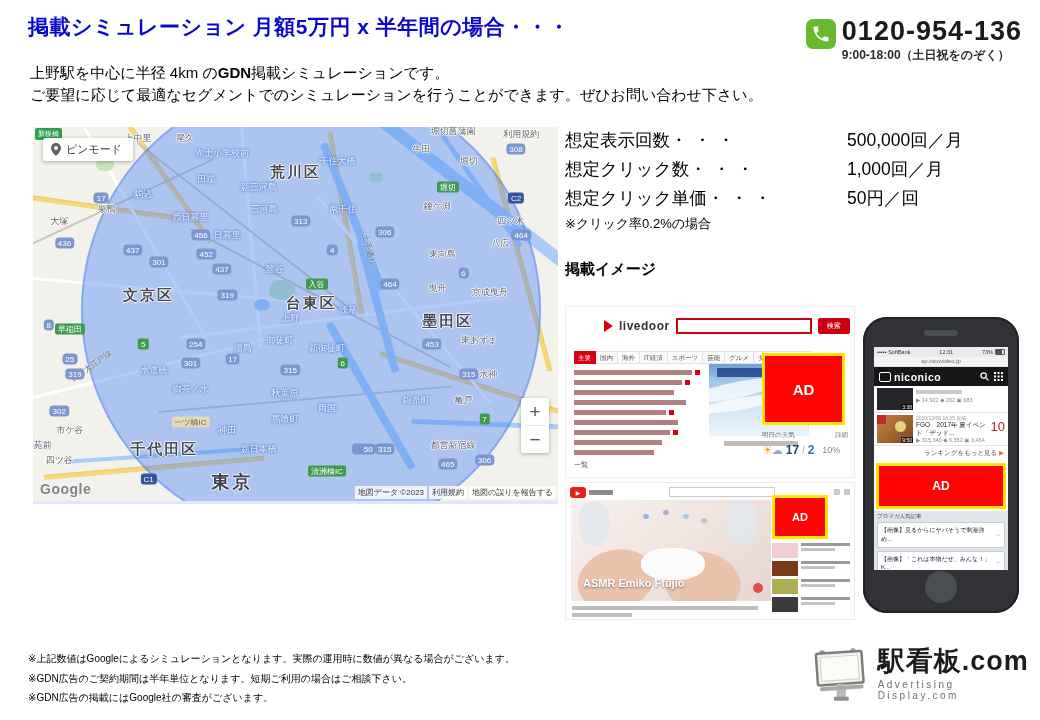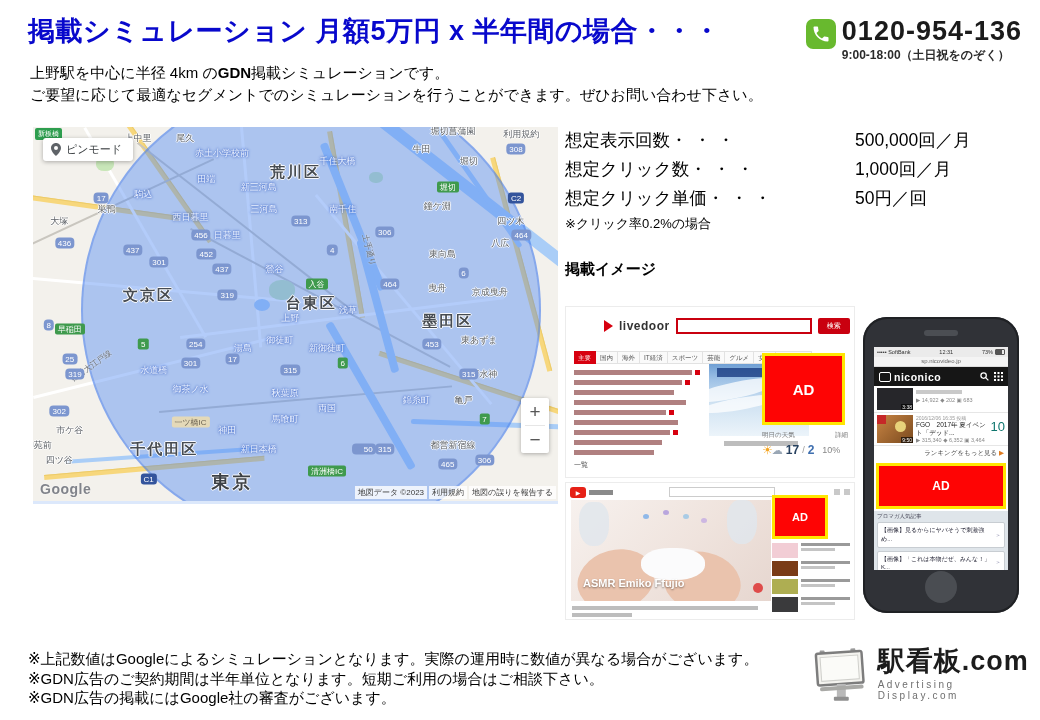--- a/index.html
+++ b/index.html
@@ -1,20 +1,20 @@
 <!DOCTYPE html>
 <html><head>
 <meta charset="utf-8">
 <style>
   html,body{margin:0;padding:0;background:#fff;}
   body{width:1040px;height:720px;position:relative;font-family:"Liberation Sans","DejaVu Sans",sans-serif;overflow:hidden;}
   .abs{position:absolute;}
 
   
-  #page-title{left:28px;top:13px;font-size:27px;font-weight:bold;color:#0808cc;letter-spacing:.5px;}
+  #page-title{left:28px;top:13px;font-size:21px;font-weight:bold;color:#0808cc;letter-spacing:.5px;}
   #phone-block{right:18px;top:16px;display:flex;align-items:flex-start;}
   #phone-icon{width:30px;height:30px;border-radius:7px;background:#68b92e;display:flex;align-items:center;justify-content:center;margin-right:6px;margin-top:3px;}
   #phone-icon svg{width:20px;height:20px;}
   #phone-texts{display:flex;flex-direction:column;}
   #phone-number{font-size:27px;font-weight:bold;color:#1b1b1b;letter-spacing:1px;line-height:30px;}
   #phone-hours{font-size:12px;font-weight:bold;color:#2b2b2b;margin-top:1px;}
 
   #intro{left:30px;top:62px;font-size:15px;color:#000;line-height:22px;}
   #intro b{font-weight:bold;}
 
@@ -44,21 +44,21 @@
   #corner-badge{position:absolute;left:2px;top:1px;background:#2e9e4f;color:#fff;font-size:7px;padding:1px 3px;border-radius:2px;z-index:5;}
   #map-zoom{position:absolute;right:9px;bottom:48px;width:28px;background:#fff;box-shadow:0 1px 4px rgba(0,0,0,.3);border-radius:2px;z-index:5;}
   .zbtn{width:28px;height:27px;font-size:19px;color:#575757;display:flex;align-items:center;justify-content:center;cursor:pointer;}
   #zoom-divider{height:1px;background:#e6e6e6;margin:0 4px;}
   #google-logo{position:absolute;left:7px;bottom:4px;font-size:14px;font-weight:bold;color:#80838a;letter-spacing:.5px;text-shadow:0 0 2px #fff;z-index:5;}
   #map-attrib{position:absolute;right:2px;bottom:2px;z-index:5;display:flex;gap:2px;}
   #map-attrib span{font-size:8px;color:#3a3a3a;background:rgba(255,255,255,.8);padding:1px 3px;}
 
   
   #stats{left:565px;top:128px;width:458px;}
-  .stat-row{display:grid;grid-template-columns:282px 1fr;align-items:baseline;margin-bottom:5px;gap:8px;}
+  .stat-row{display:grid;grid-template-columns:282px 1fr;align-items:baseline;margin-bottom:5px;}
   .stat-left{font-size:17.5px;color:#000;}
   .stat-dots{letter-spacing:6px;}
   .stat-value{font-size:17.5px;color:#000;}
   #stats-note{font-size:13px;color:#000;margin-top:3px;}
 
   #placement-heading{left:565px;top:260px;font-size:15px;font-weight:bold;color:#000;}
 
   
   #livedoor{left:565px;top:306px;width:290px;height:172px;background:#fff;border:1px solid #ececec;box-sizing:border-box;}
   #ld-header{position:absolute;left:38px;top:11px;display:flex;align-items:center;gap:6px;}
@@ -126,34 +126,34 @@
   #pm-tv{width:10px;height:8px;border:1.5px solid #fff;border-radius:2px;margin-right:3px;}
   #pm-brand{color:#fff;font-size:10.5px;font-weight:bold;letter-spacing:.5px;}
   #pm-nico-icons{margin-left:auto;display:flex;align-items:center;gap:5px;}
   .pm-list{background:#fff;}
   .pm-row{display:flex;padding:2px 3px;border-bottom:1px solid #e6e6e6;}
   .pm-thumb{width:36px;flex:none;position:relative;overflow:hidden;}
   .pm-dur{position:absolute;right:0;bottom:0;background:rgba(0,0,0,.65);color:#fff;font-size:5px;padding:0 1px;}
   .pm-info{margin-left:3px;flex:1;min-width:0;}
   .pm-date{font-size:5px;color:#999;}
   .pm-title{font-size:6.5px;color:#222;line-height:7.5px;}
-  .pm-rank{float:right;font-size:13px;color:#0f766e;line-height:12px;margin-left:2px;}
+  .pm-rank{float:right;font-size:13px;color:#b91c1c;line-height:12px;margin-left:2px;}
   .pm-stats{font-size:5.5px;color:#8a8a8a;margin-top:1px;white-space:nowrap;}
   #pm-ranklink{font-size:6.5px;color:#444;text-align:right;padding:3px 4px;background:#fff;}
   #pm-ranklink b{color:#e07b1f;}
   #pm-ad{margin:2px;height:46px;font-size:12px;}
   #pm-articles{background:#dfe5ea;padding:2px 3px 3px;}
   #pm-art-head{font-size:5.5px;color:#445;margin-bottom:2px;}
   .pm-art{background:#fff;border:1px solid #c8cdd2;border-radius:2px;font-size:6px;color:#223;
     display:flex;justify-content:space-between;align-items:center;padding:3px 3px;margin-bottom:3px;}
   .pm-art .arr{color:#88a;font-size:6px;}
   #pm-home{position:absolute;left:50%;bottom:10px;transform:translateX(-50%);width:32px;height:32px;border-radius:50%;background:#4a4d52;}
 
   
-  #footer-notes{left:28px;top:649px;font-size:15px;color:#000;line-height:19.5px;}
+  #footer-notes{left:28px;top:649px;font-size:10px;color:#000;line-height:19.5px;}
   #brand{left:814px;top:646px;display:flex;align-items:flex-start;}
   #brand-text{margin-left:8px;}
   #brand-title{font-size:27px;font-weight:bold;color:#1c1c1c;line-height:30px;letter-spacing:1px;}
   #brand-sub{font-size:10px;color:#6f6f6f;letter-spacing:2.5px;margin-top:3px;}
 </style>
 </head>
 <body>
 
 <div class="abs" id="page-title">掲載シミュレーション 月額5万円 x 半年間の場合・・・</div>
 <div class="abs" id="phone-block">

